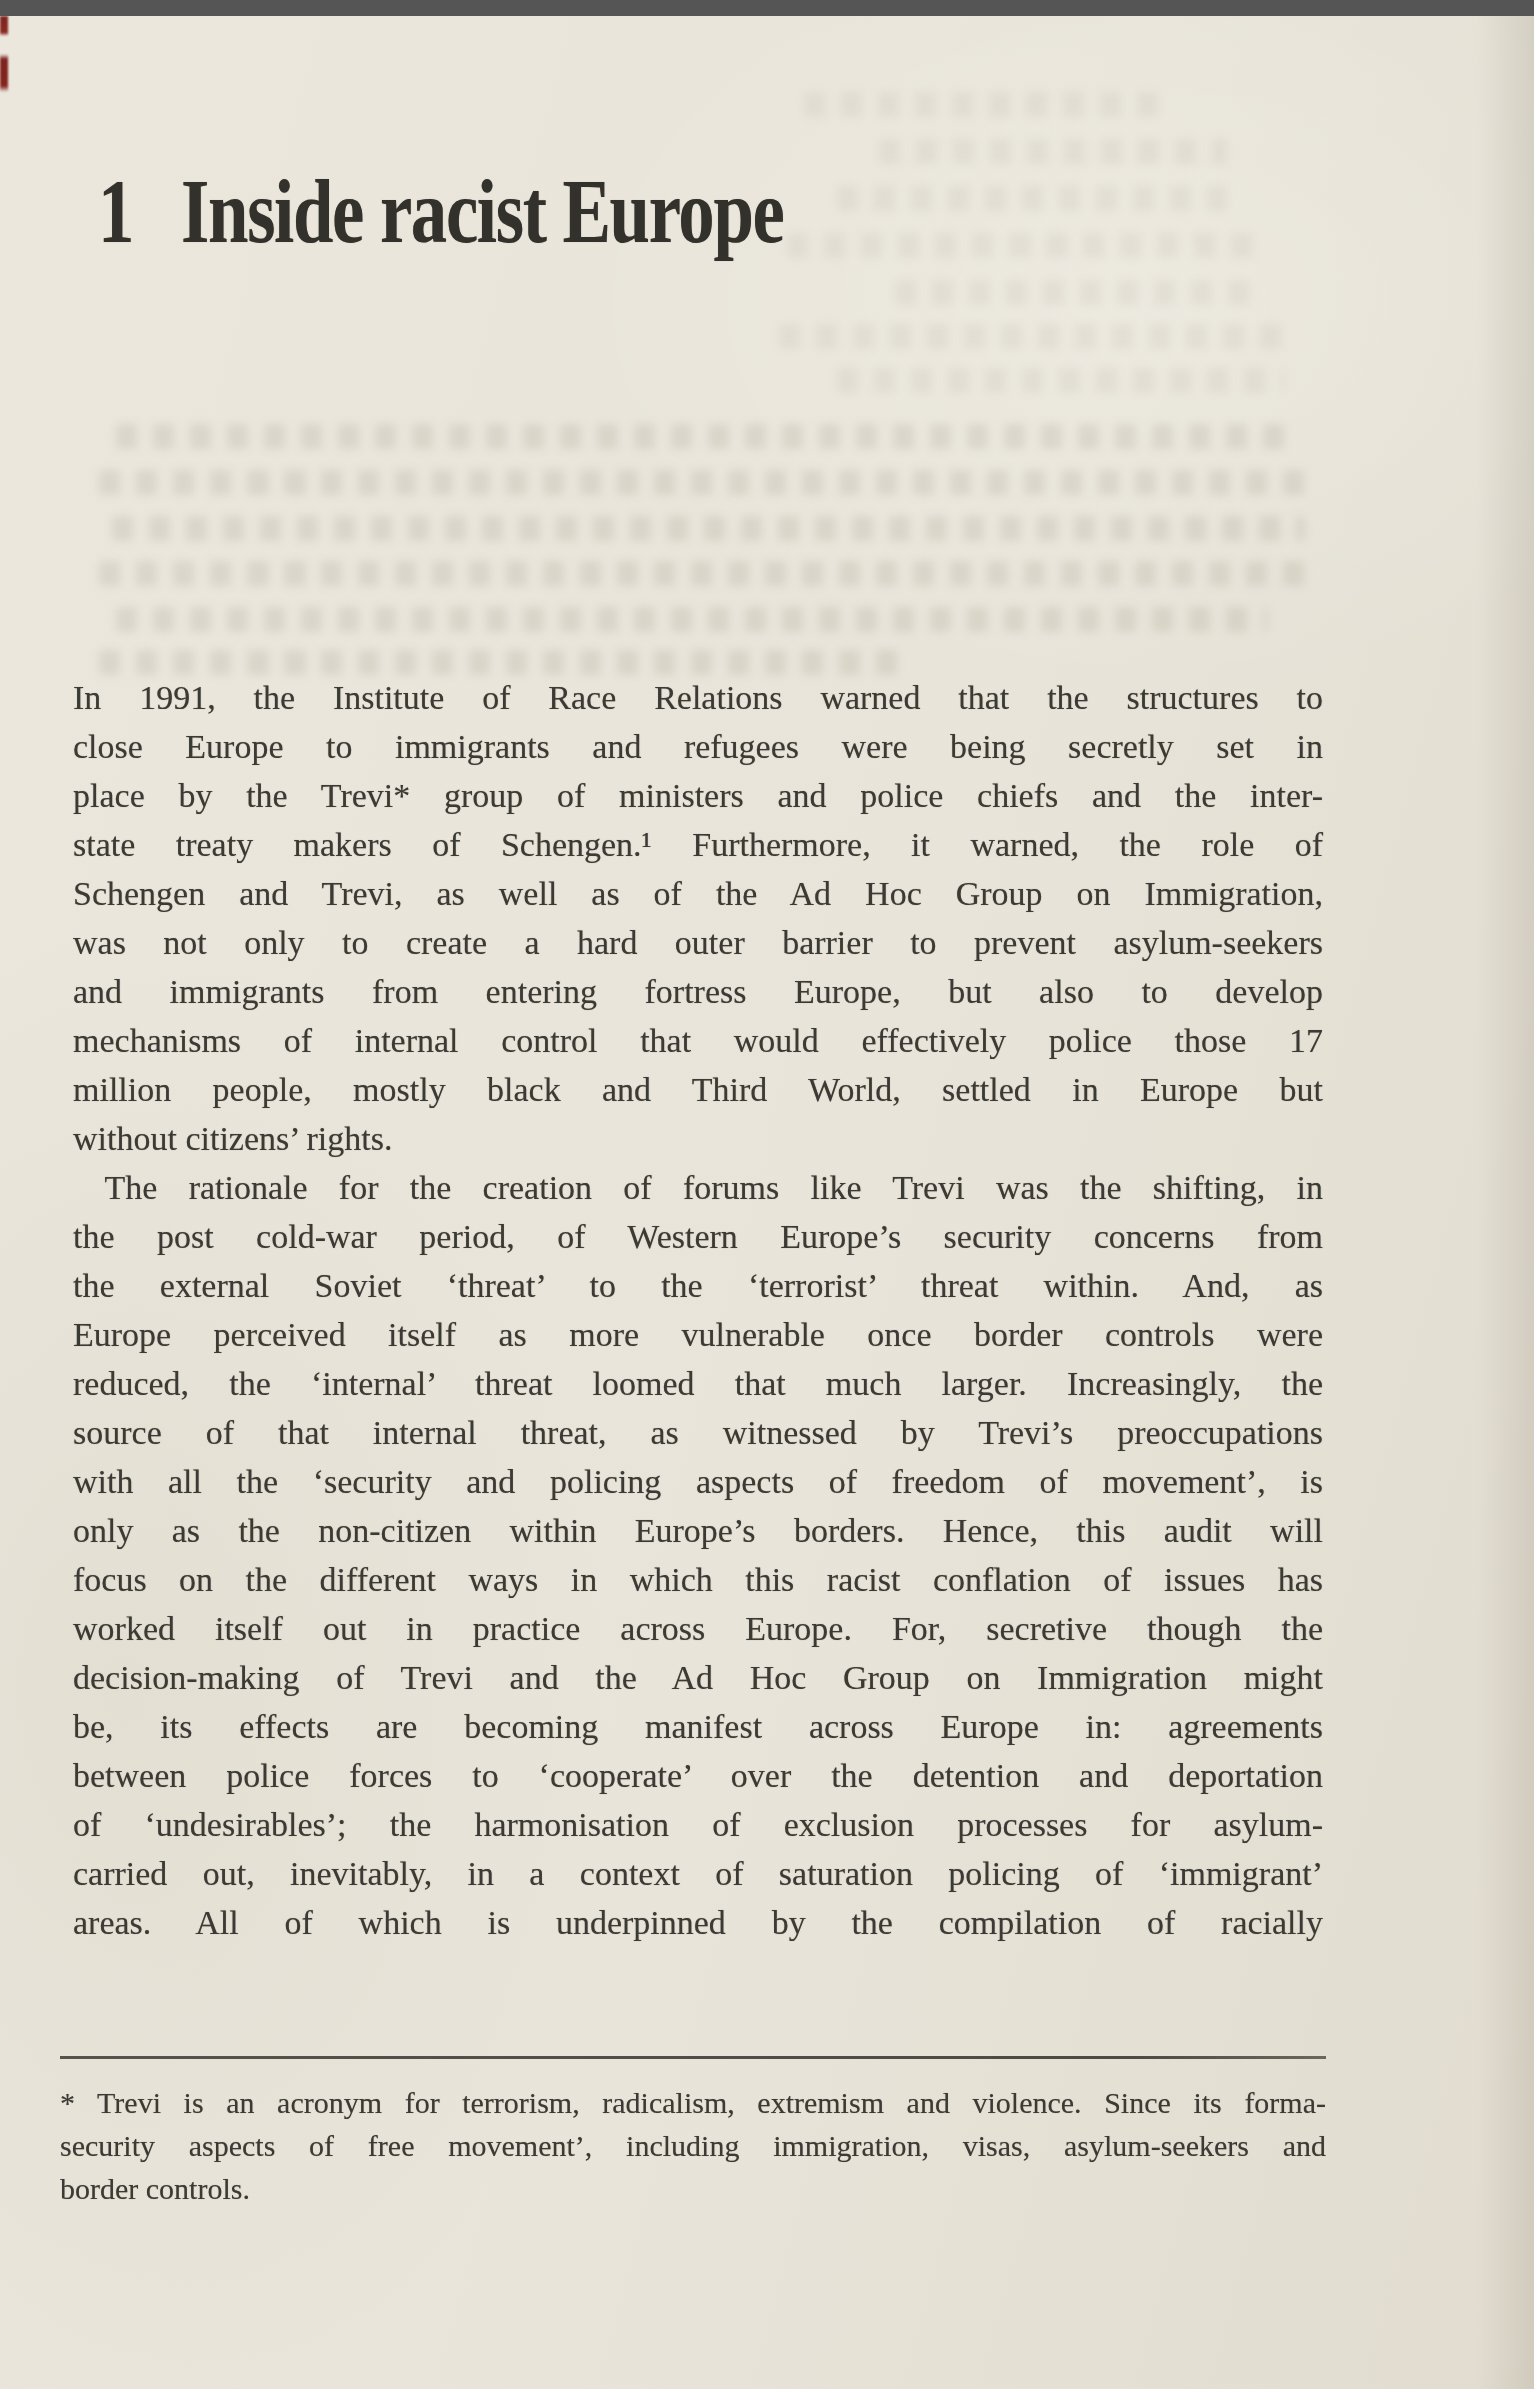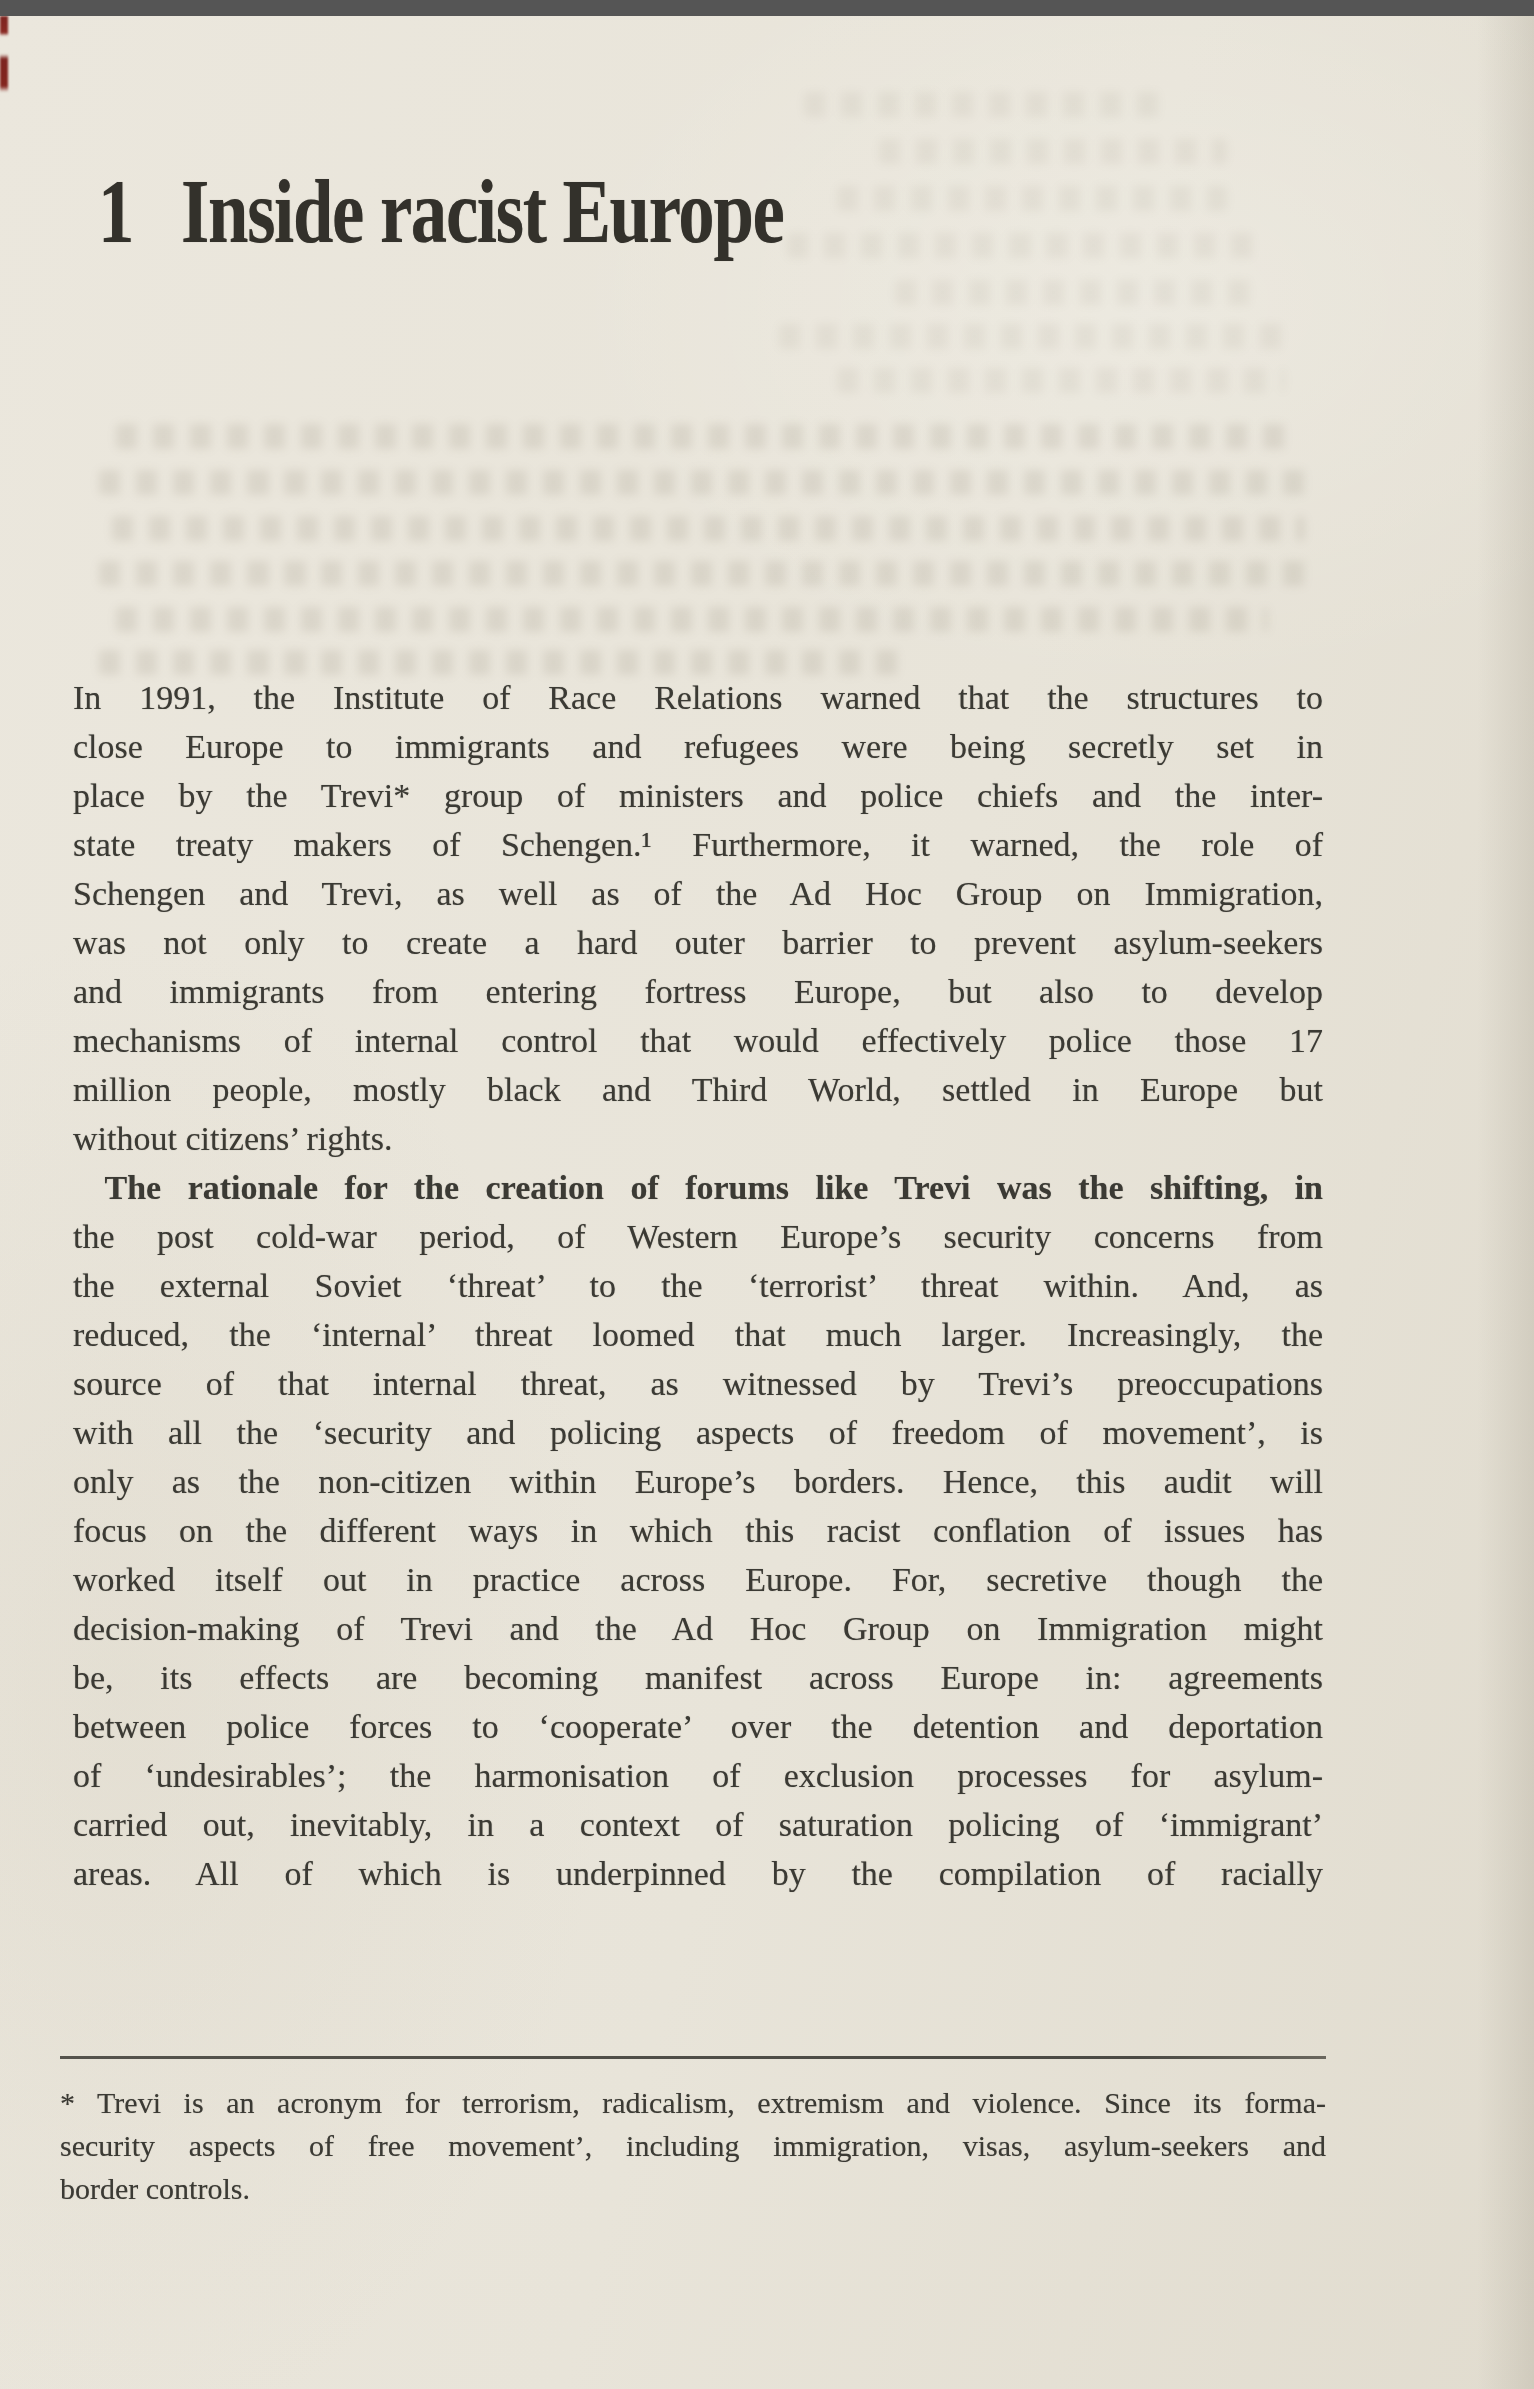--- a/index.html
+++ b/index.html
@@ -50,21 +50,21 @@
   }
   .chapter-number { margin-right:60px; }
   
   .body-text {
     position:absolute; left:73px; top:657px; width:1250px;
     font-size:34px; line-height:49px;
     text-shadow:0 0 1px rgba(59,58,52,0.45);
   }
   .line { text-align:justify; text-align-last:justify; }
   .line.no-just-last { text-align-last:left; }
-  .line.indent { text-indent:31.5px;font-weight:bold; }
+  .line.indent { text-indent:31.5px; }
   
   .footnote-rule {
     position:absolute; left:60px; top:2040px; width:1266px; height:3.3px;
     background:linear-gradient(to right, #55534c, #4b4a44 85%, #6a675e);
   }
   .footnote {
     position:absolute; left:60px; top:2065px; width:1266px;
     font-size:30px; line-height:43px;
     text-shadow:0 0 0.8px rgba(59,58,52,0.45);
   }
@@ -106,20 +106,21 @@
         <div class="line">was not only to create a hard outer barrier to prevent asylum-seekers</div>
         <div class="line">and immigrants from entering fortress Europe, but also to develop</div>
         <div class="line">mechanisms of internal control that would effectively police those 17</div>
         <div class="line">million people, mostly black and Third World, settled in Europe but</div>
         <div class="line no-just-last">without citizens’ rights.</div>
       </div>
       <div>
         <div class="line indent">The rationale for the creation of forums like Trevi was the shifting, in</div>
         <div class="line">the post cold-war period, of Western Europe’s security concerns from</div>
         <div class="line">the external Soviet ‘threat’ to the ‘terrorist’ threat within. And, as</div>
+        <div class="line">Europe perceived itself as more vulnerable once border controls were</div>
         <div class="line">reduced, the ‘internal’ threat loomed that much larger. Increasingly, the</div>
         <div class="line">source of that internal threat, as witnessed by Trevi’s preoccupations</div>
         <div class="line">with all the ‘security and policing aspects of freedom of movement’, is</div>
         <div class="line">only as the non-citizen within Europe’s borders. Hence, this audit will</div>
         <div class="line">focus on the different ways in which this racist conflation of issues has</div>
         <div class="line">worked itself out in practice across Europe. For, secretive though the</div>
         <div class="line">decision-making of Trevi and the Ad Hoc Group on Immigration might</div>
         <div class="line">be, its effects are becoming manifest across Europe in: agreements</div>
         <div class="line">between police forces to ‘cooperate’ over the detention and deportation</div>
         <div class="line">of ‘undesirables’; the harmonisation of exclusion processes for asylum-</div>

